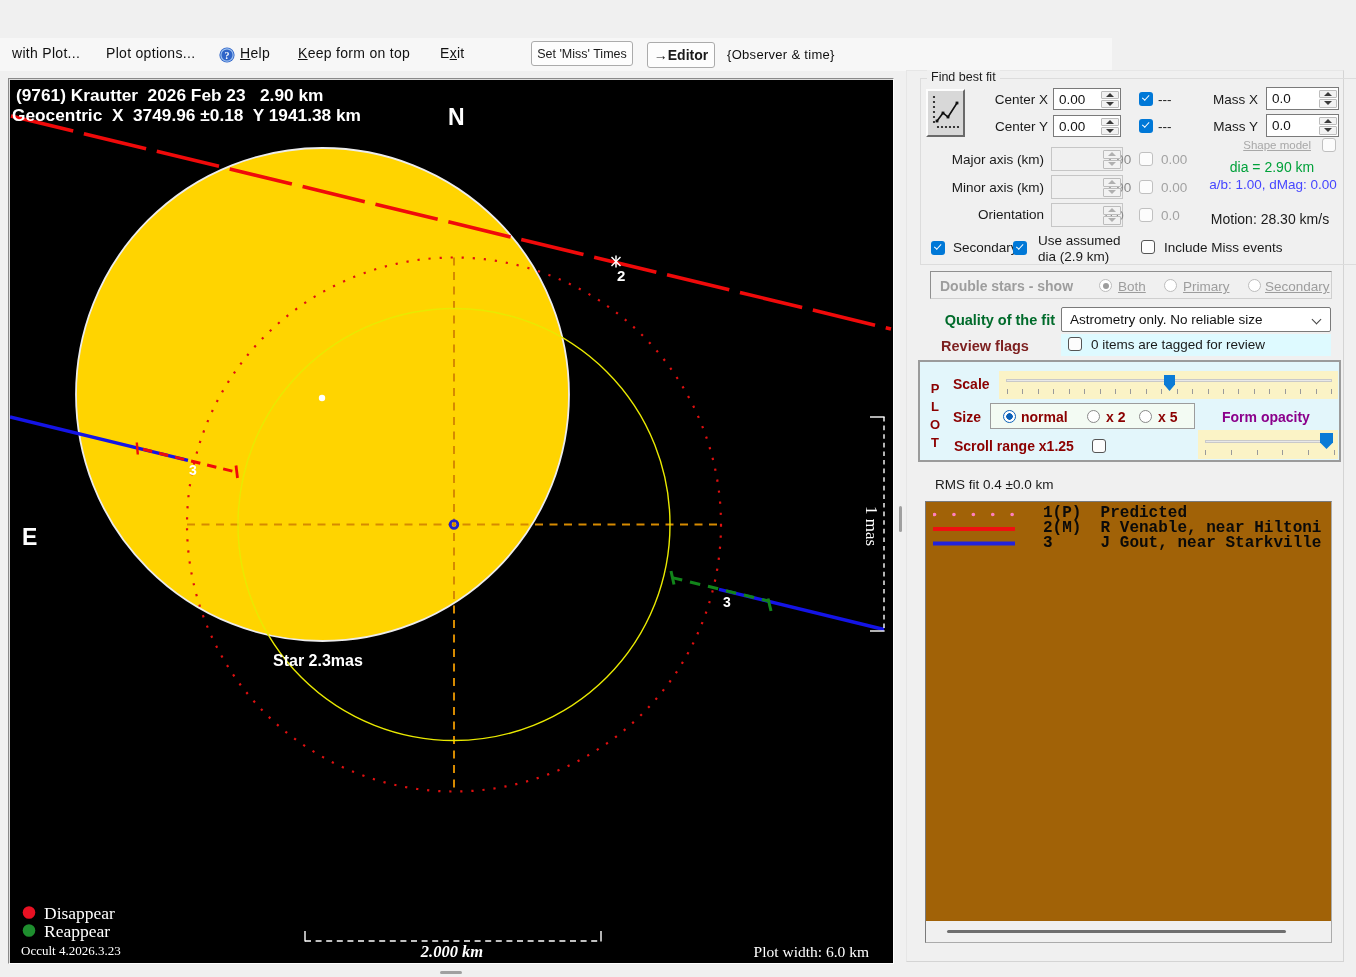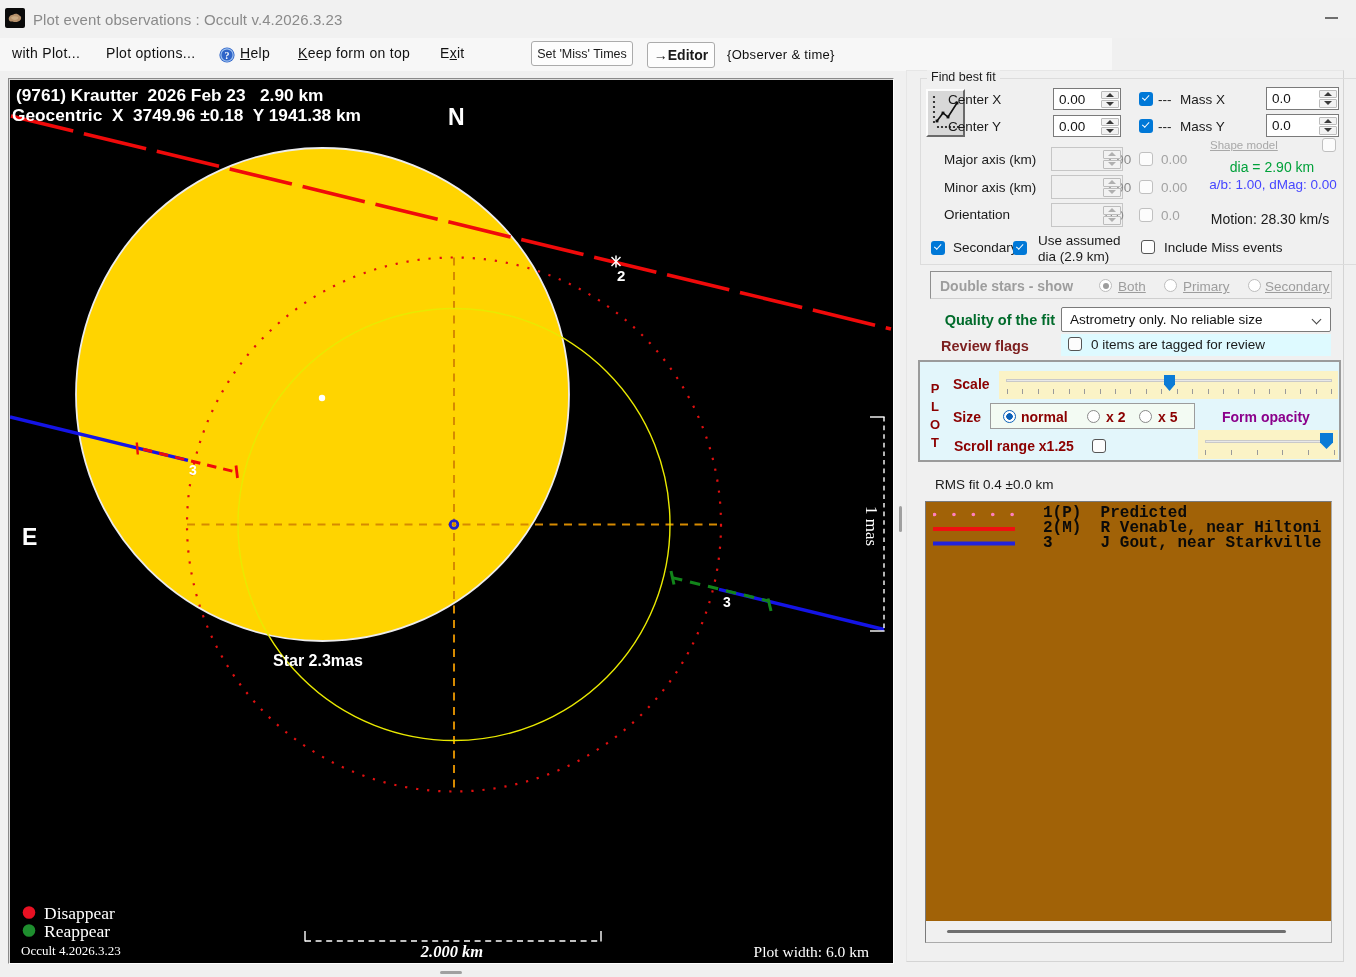--- a/index.html
+++ b/index.html
@@ -25,21 +25,21 @@
   #plot-frame { left:8px; top:78px; width:886px; height:886px; background:#000;
       border:1px solid; border-color:#8a8a8a #ffffff #ffffff #8a8a8a;
       box-shadow:inset 1px 1px 0 0 #dcdcdc; }
   
   #right-panel-border { left:906px; top:70px; width:438px; height:892px;
       border:1px solid; border-color:#e6e6e6 #d4d4d4 #d4d4d4 #e6e6e6; }
   .grip { background:#a0a0a0; border-radius:2px; }
   .groupbox { border:1px solid #dcdcdc; }
   .groupbox-label { position:absolute; top:-9px; left:6px; background:#f0f0f0; padding:0 4px;
       font-size:12.5px; color:#1a1a1a; }
-  .fld-label { font-size:13.5px; color:#1a1a1a; }
+  .fld-label { font-size:13.5px; color:#1a1a1a; text-align:right; }
   .numeric { border:1px solid #7a7a7a; background:#fff; }
   .numeric.disabled { border-color:#c6c6c6; background:#f0f0f0; }
   .numeric .val { position:absolute; left:5px; top:0; bottom:0; display:flex; align-items:center;
       font-size:13.5px; color:#111; }
   .numeric.disabled .val { color:#8a8a8a;margin-left:48px; }
   .spin { position:absolute; right:1px; top:1px; bottom:1px; width:19px; display:flex; flex-direction:column; }
   .spin > div { flex:1; margin:0.5px; background:#f2f2f2; border:1px solid #bcbcbc; border-radius:1px;
       display:flex; align-items:center; justify-content:center; }
   .tri-up { width:0; height:0; border-left:4px solid transparent; border-right:4px solid transparent;
       border-bottom:4.5px solid #3a3a3a; }
@@ -77,29 +77,20 @@
       font-size:13.5px; color:#111; }
   .chev { position:absolute; right:10px; top:8px; width:7px; height:7px;
       border-right:1.6px solid #444; border-bottom:1.6px solid #444; transform:rotate(45deg); }
   .gray-label { color:#9d9d9d;text-decoration:underline; }
 </style>
 </head>
 <body>
 
 <div id="app">
 
-  <div class="abs" id="titlebar">
-    <svg class="abs" style="left:5px;top:8px" width="20" height="20" viewBox="0 0 20 20">
-      <rect x="0" y="0" width="20" height="20" rx="2" fill="#0a0a0a"></rect>
-      <path d="M4 12 C3 9.5 5.5 6.5 8 6.8 C9.5 5.2 13 5.6 14.4 7.4 C16.4 8 16.8 10.6 15.2 12.2 C13.6 14 10 14.4 7.6 13.4 C6 13.8 4.5 13.4 4 12 Z" fill="#b5906a"></path>
-      <path d="M6 9.5 C7.5 8 11 7.6 13 9 C13.8 10 13 11.4 11 11.8 C9 12.2 6.4 11.2 6 9.5 Z" fill="#d3b68e" opacity="0.7"></path>
-    </svg>
-    <div class="abs" id="app-title">Plot event observations : Occult v.4.2026.3.23</div>
-    <div class="abs" id="min-dash"></div>
-  </div>
 
   <div class="abs" id="menubar">
     <div class="abs menu-item" style="left:12px"><span>with Plot...</span><u></u><span></span></div>
     <div class="abs menu-item" style="left:106px"><span>Plot options...</span><u></u><span></span></div>
     <svg class="abs" style="left:219px;top:9px" width="16" height="16" viewBox="0 0 16 16">
       <circle cx="8" cy="8" r="7.6" fill="#2f64c8"></circle>
       <circle cx="8" cy="8" r="6.1" fill="none" stroke="#9ec2f0" stroke-width="1.2"></circle>
       <text x="8" y="11.6" text-anchor="middle" font-size="10" font-weight="bold" fill="#fff" font-family="Liberation Serif, serif">?</text>
     </svg>
     <div class="abs menu-item" style="left:240px"><span></span><u>H</u><span>elp</span></div>

